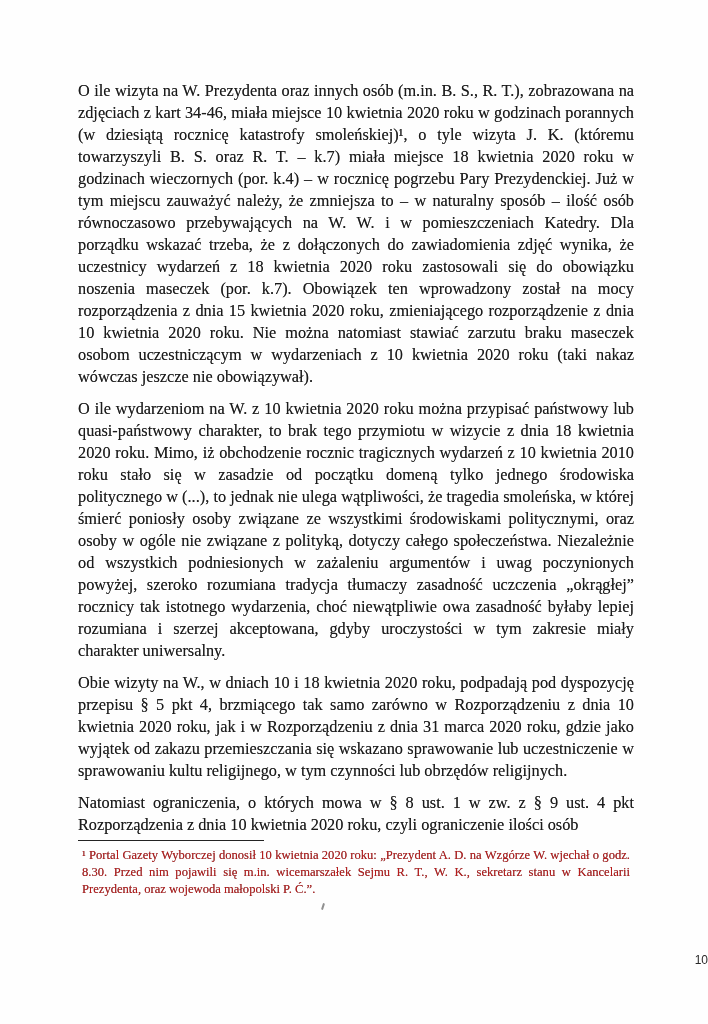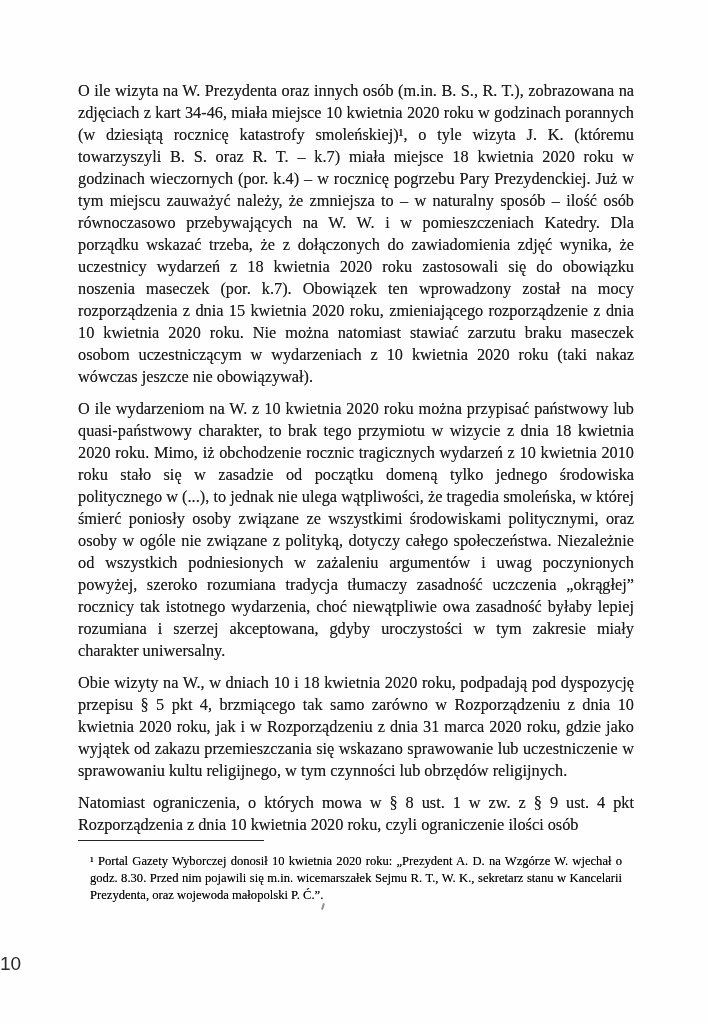--- a/index.html
+++ b/index.html
@@ -36,45 +36,45 @@
     margin-top: 3px;
   }
   .footnote-rule {
     width: 186px;
     height: 0;
     border: none;
     border-top: 1.6px solid #232323;
     margin: 4px 0 6px 0;
   }
   .footnote-text {
-    margin: 12px;
+    margin: 4px;
     font-size: 12.6px;
     line-height: 17px;
     text-align: justify;
-    color: #000000;
+    color: #b91c1c;
   }
   .scan-speck {
     position: absolute;
     left: 322px;
     top: 903px;
     width: 2px;
     height: 7px;
     background: #555;
     transform: rotate(18deg);
     opacity: 0.65;
     border-radius: 1px;
   }
   .page-number {
     position: absolute;
     top: 953px;
     left: 0;
     width: 708px;
-    text-align: left;
+    text-align: right;
     font-family: "Liberation Sans", sans-serif;
-    font-size: 19px;
+    font-size: 12px;
     color: #2a2a2a;
   }
 </style>
 </head>
 <body>
 
 <div class="page">
 
   <div class="text-block">
 

